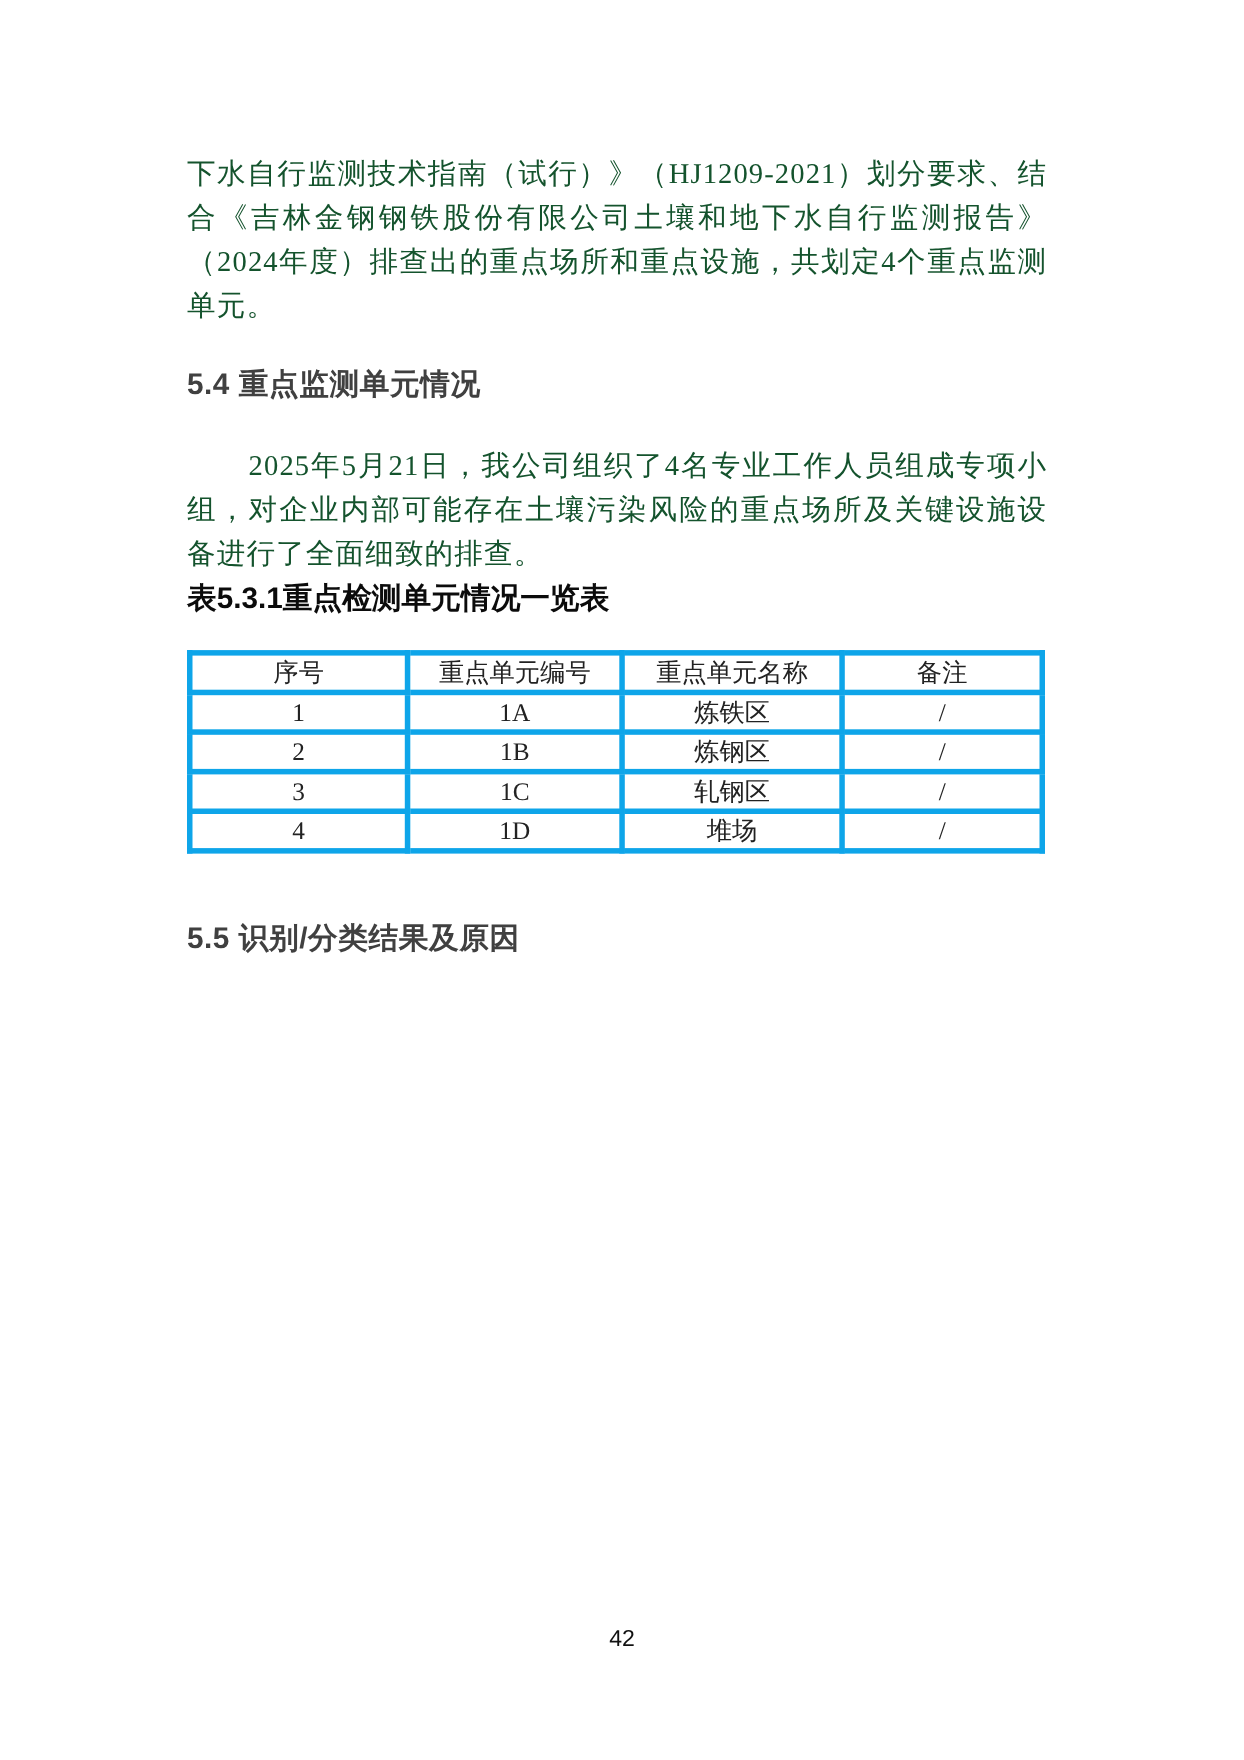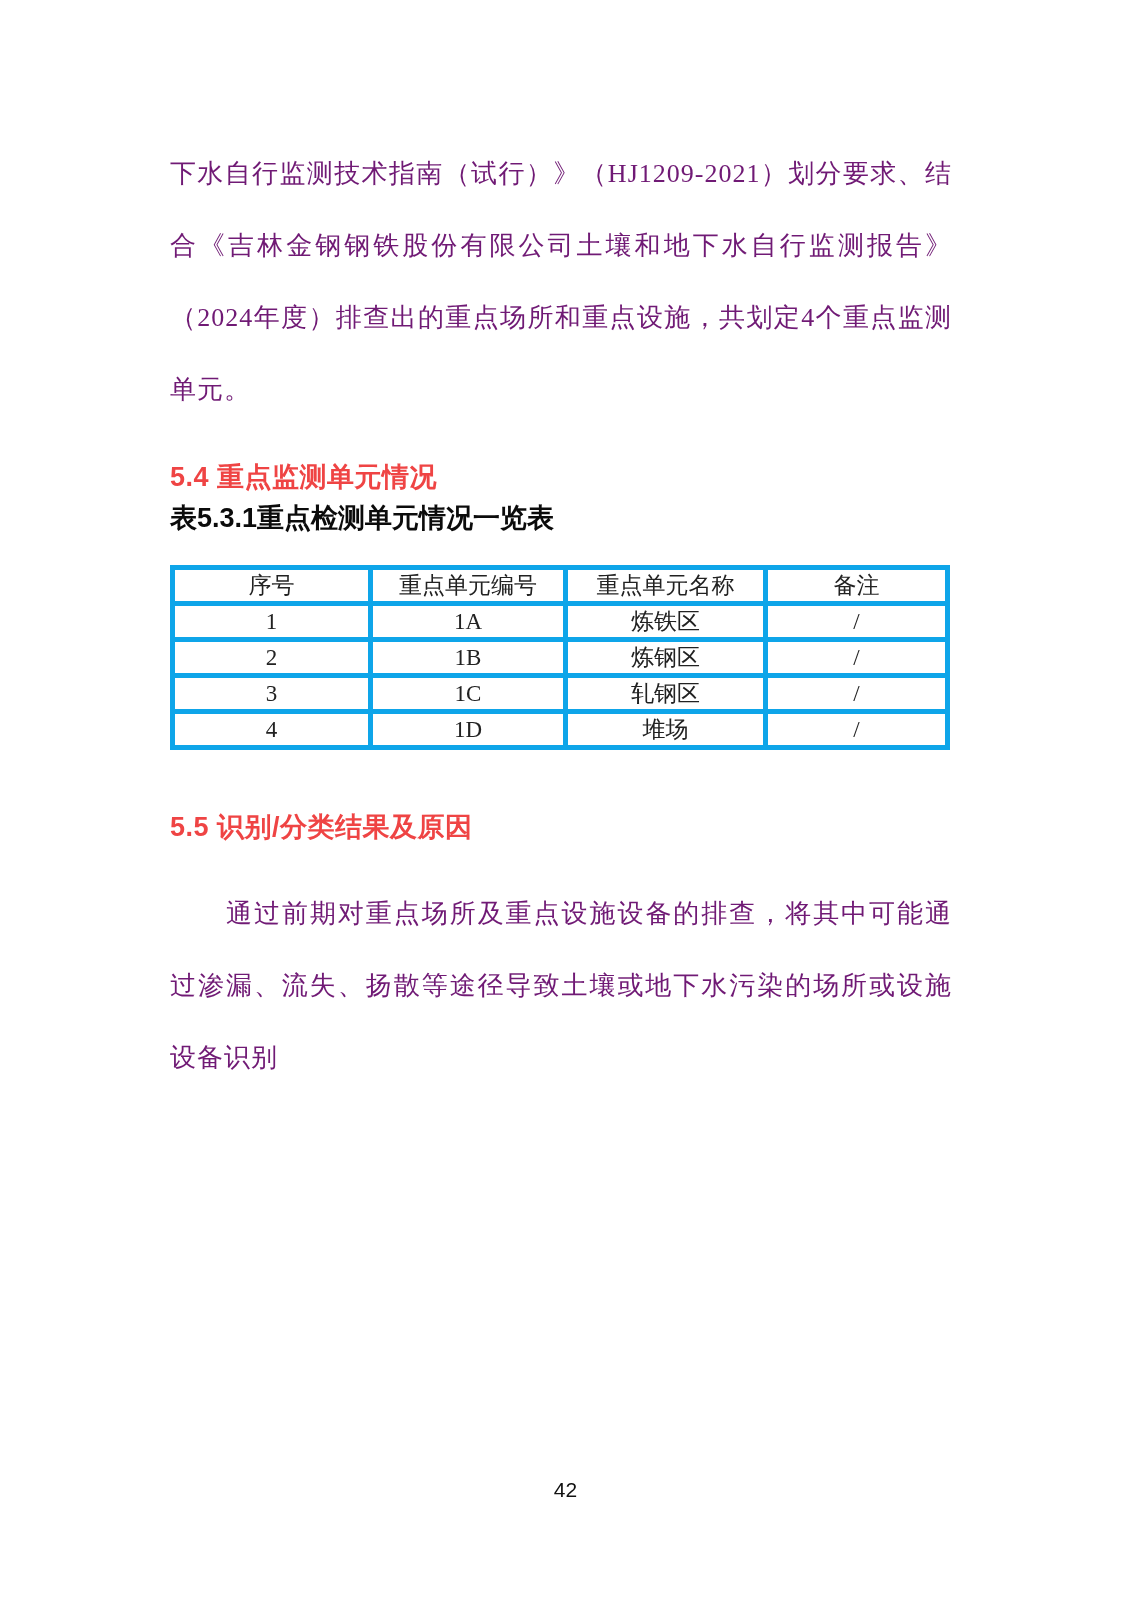--- a/index.html
+++ b/index.html
@@ -23,39 +23,39 @@
   }
   .content {
     position: absolute;
     left: 170px;
     top: 0;
     width: 782px;
   }
   .body-para {
     margin: 0;
     font-size: 26px;
-    line-height: 72px;
+    line-height: 40px;
     text-align: justify;
     letter-spacing: 1px;
-    color: #701a75;
+    color: #14532d;
   }
   .first-para {
     margin-top: 138px;
     text-indent: 0;
   }
   .indent {
     text-indent: 56px;
   }
   .section-heading {
     margin: 0;
     font-family: "Liberation Sans", "DejaVu Sans", sans-serif;
     font-weight: bold;
     font-size: 27px;
     line-height: 42px;
-    color: #ef4444;
+    color: #404040;
     letter-spacing: 0.5px;
   }
   .heading-54 { margin-top: 30px; }
   .heading-55 { margin-top: 56px; }
   .para-54-1 { margin-top: 34px; }
   .para-54-2 { margin-top: 0; }
   .para-55-1 { margin-top: 30px; }
   .table-caption {
     margin-top: 0;
     font-family: "Liberation Sans", "DejaVu Sans", sans-serif;
@@ -101,20 +101,21 @@
 </head>
 <body>
 
 <div class="page">
   <div class="content">
 
     <p class="body-para first-para">下水自行监测技术指南（试行）》（HJ1209-2021）划分要求、结合《吉林金钢钢铁股份有限公司土壤和地下水自行监测报告》（2024年度）排查出的重点场所和重点设施，共划定4个重点监测单元。</p>
 
     <h2 class="section-heading heading-54">5.4  重点监测单元情况</h2>
 
+    <p class="body-para indent para-54-1">2025年5月21日，我公司组织了4名专业工作人员组成专项小组，对企业内部可能存在土壤污染风险的重点场所及关键设施设备进行了全面细致的排查。</p>
 
 
     <h3 class="table-caption">表5.3.1重点检测单元情况一览表</h3>
 
     <table class="units-table">
       <colgroup>
         <col class="col-seq">
           <col class="col-code">
           <col class="col-name">
           <col class="col-note">
@@ -150,18 +151,17 @@
           <td>4</td>
           <td>1D</td>
           <td>堆场</td>
           <td>/</td>
         </tr>
       </tbody>
     </table>
 
     <h2 class="section-heading heading-55">5.5  识别/分类结果及原因</h2>
 
-    <p class="body-para indent para-55-1">通过前期对重点场所及重点设施设备的排查，将其中可能通过渗漏、流失、扬散等途径导致土壤或地下水污染的场所或设施设备识别</p>
 
   </div>
 
   <div class="page-number">42</div>
 </div>
 
 </body></html>

